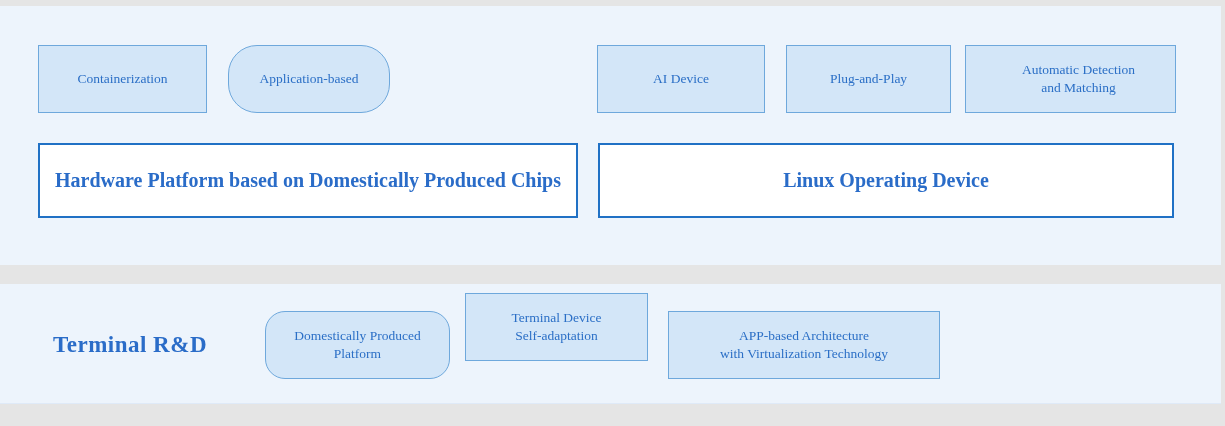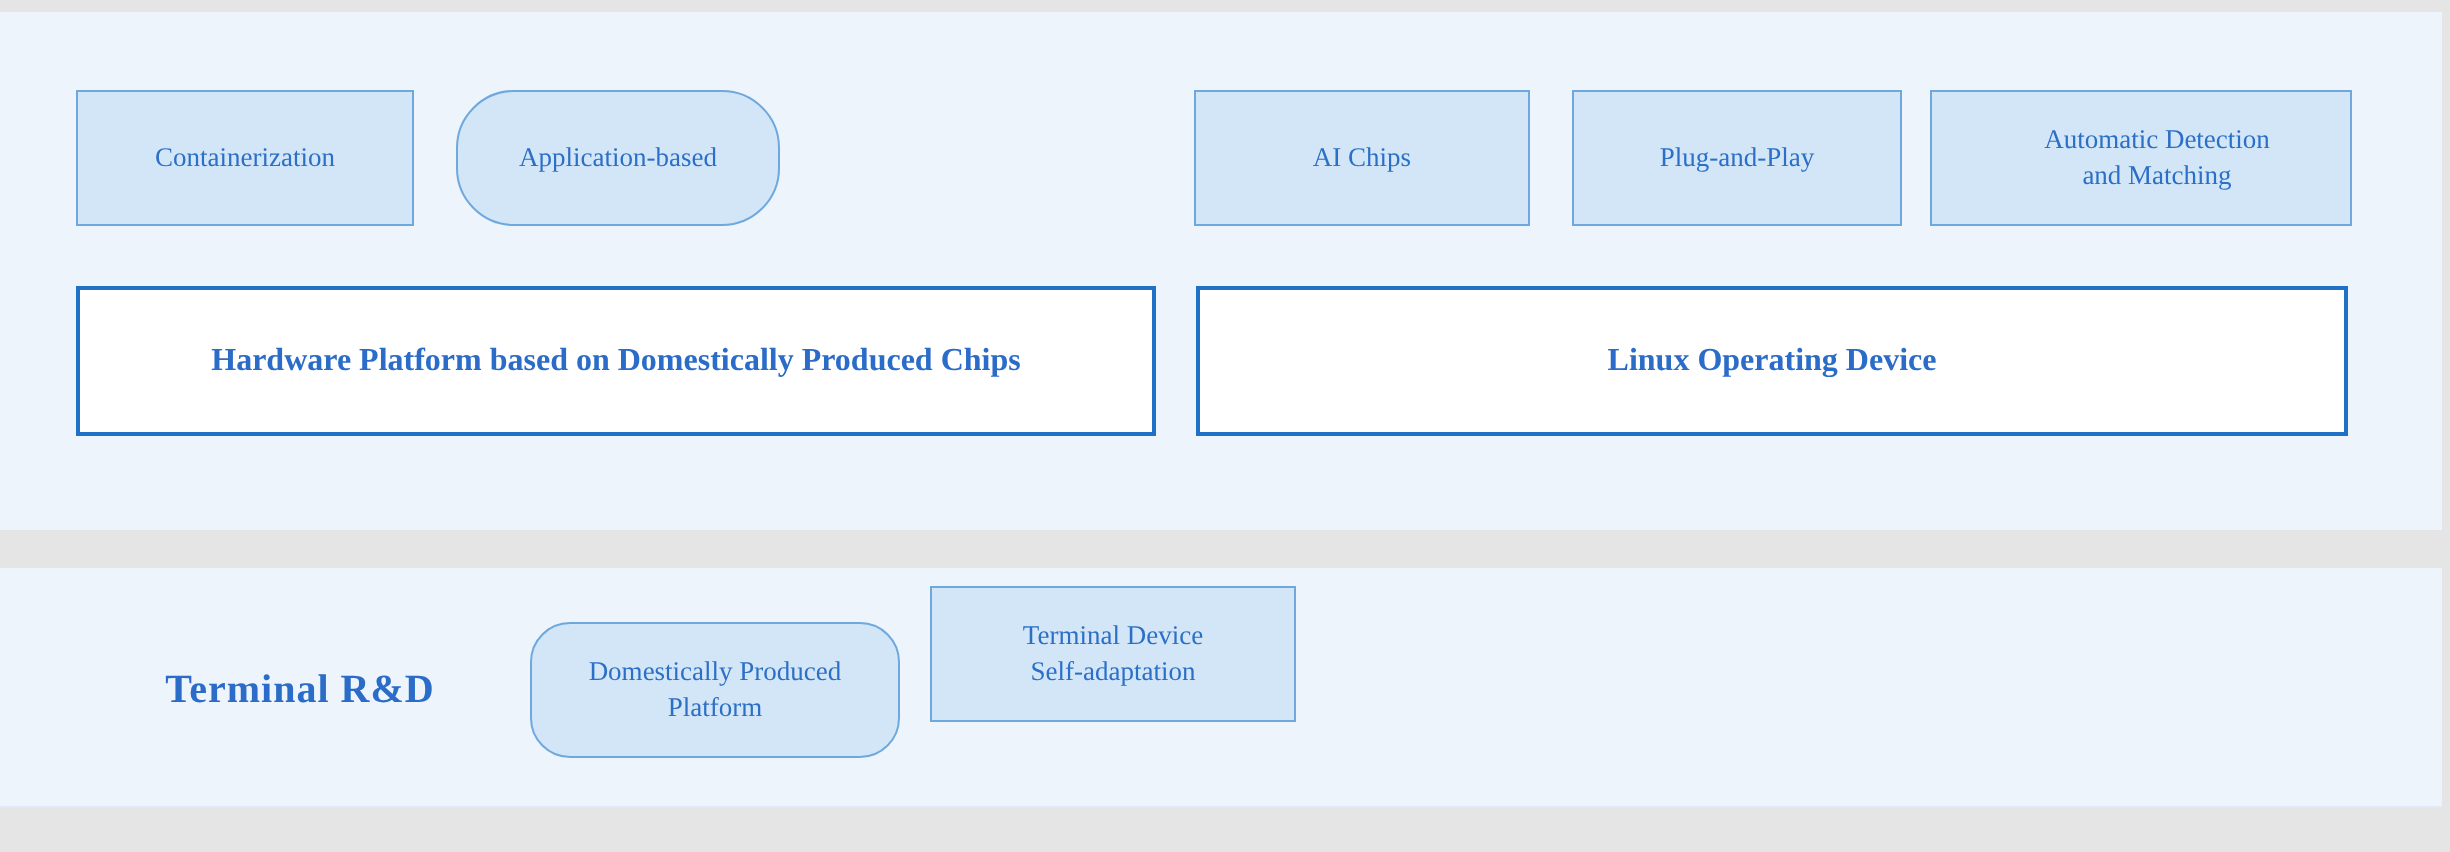--- a/index.html
+++ b/index.html
@@ -49,74 +49,76 @@
 
   .panel {
     position: absolute;
     display: flex;
     align-items: center;
     justify-content: center;
     text-align: center;
     background: var(--panel-fill);
     border: 2px solid var(--panel-border);
     color: var(--heading-blue);
-    font-size: 16px;
+    font-size: 20px;
     font-weight: bold;
     z-index: 2;
   }
 
   
   .fb1 { left: 38px;  top: 45px; width: 169px; height: 68px; }
   .fb2 { left: 228px; top: 45px; width: 162px; height: 68px; border-radius: 29px; }
   .fb3 { left: 408px; top: 45px; width: 172px; height: 68px; }
   .fb4 { left: 597px; top: 45px; width: 168px; height: 68px; }
   .fb5 { left: 786px; top: 45px; width: 165px; height: 68px; }
   .fb6 { left: 965px; top: 45px; width: 211px; height: 68px; padding-left: 16px; }
 
   
   .pn1 { left: 38px;  top: 143px; width: 540px; height: 75px; }
   .pn2 { left: 598px; top: 143px; width: 576px; height: 75px; }
 
   
   .section-title {
     position: absolute;
-    left: 44px;
+    left: 24px;
     top: 311px;
     width: 212px;
     height: 68px;
     display: flex;
     align-items: center;
     justify-content: center;
     color: var(--heading-blue);
-    font-size: 20px;
+    font-size: 23px;
     font-weight: bold;
     z-index: 2;
     letter-spacing: 0.5px;
   }
   .tb1 { left: 265px; top: 311px; width: 185px; height: 68px; border-radius: 20px; }
   .tb2 { left: 465px; top: 293px; width: 183px; height: 68px; }
   .tb3 { left: 668px; top: 311px; width: 272px; height: 68px; }
 </style>
 </head>
 <body>
 
 <div class="stage">
 
   <div class="band band-top"></div>
   <div class="band band-bottom"></div>
 
   <div class="chip fb1">Containerization</div>
   <div class="chip fb2">Application-based</div>
-  <div class="chip fb4">AI Chips</div>
+  <div class="chip fb4">AI Device</div>
   <div class="chip fb5">Plug-and-Play</div>
   <div class="chip fb6">Automatic Detection
 and Matching</div>
 
   <div class="panel pn1">Hardware Platform based on Domestically Produced Chips</div>
   <div class="panel pn2">Linux Operating Device</div>
 
   <div class="section-title">Terminal R&amp;D</div>
   <div class="chip tb1">Domestically Produced
 Platform</div>
   <div class="chip tb2">Terminal Device
 Self-adaptation</div>
+  <div class="chip tb3">APP-based Architecture
+with Virtualization Technology</div>
 
 </div>
 
 </body></html>

